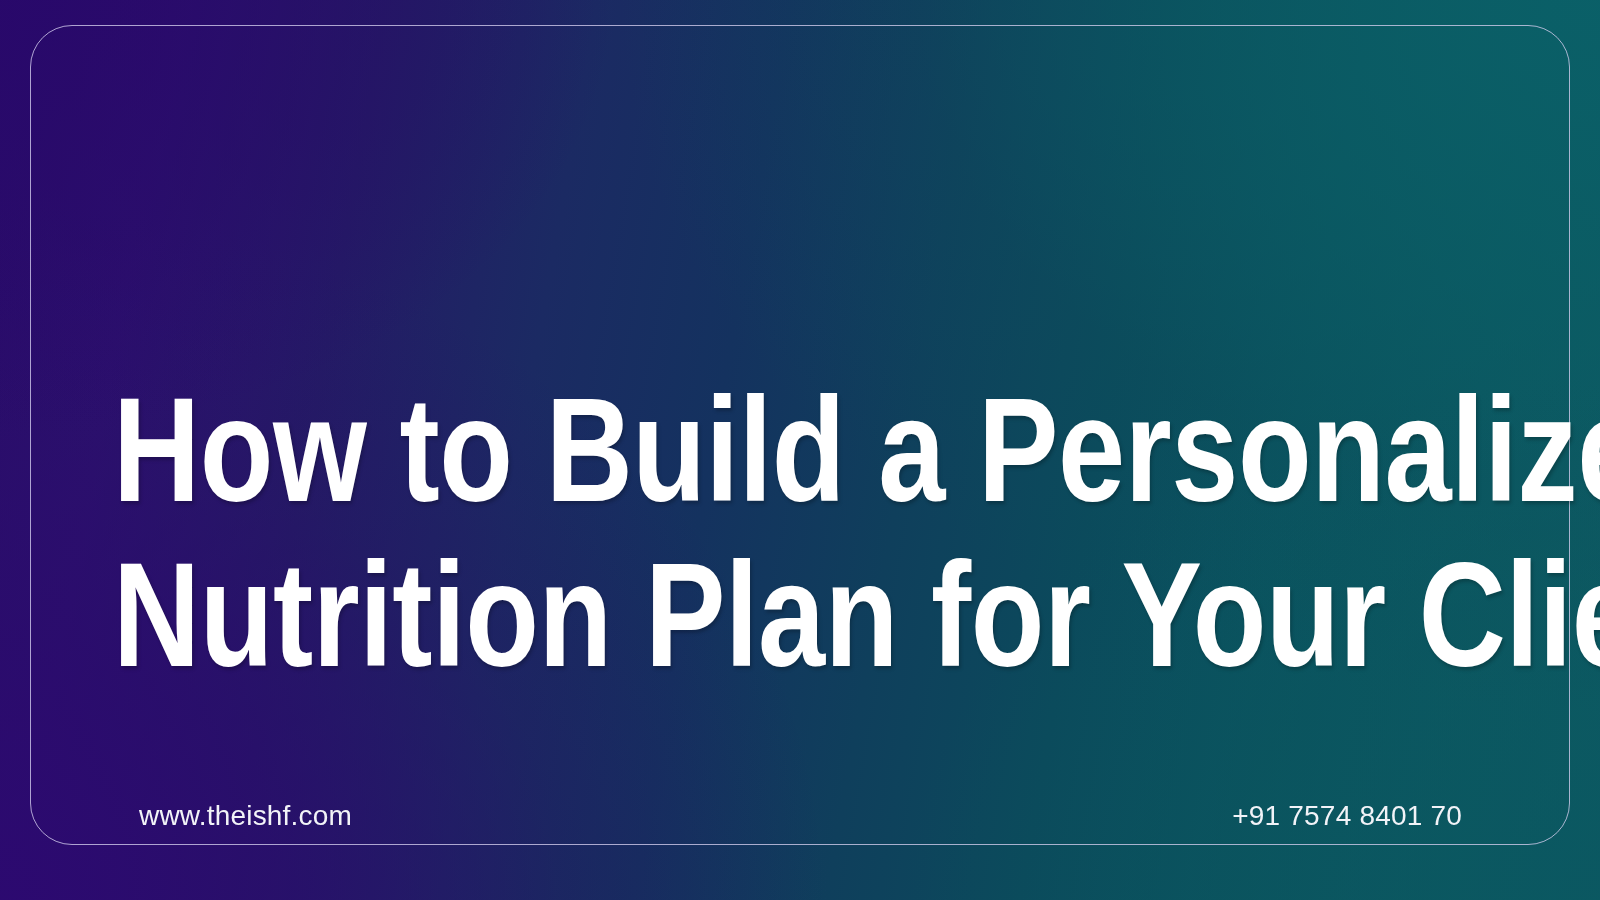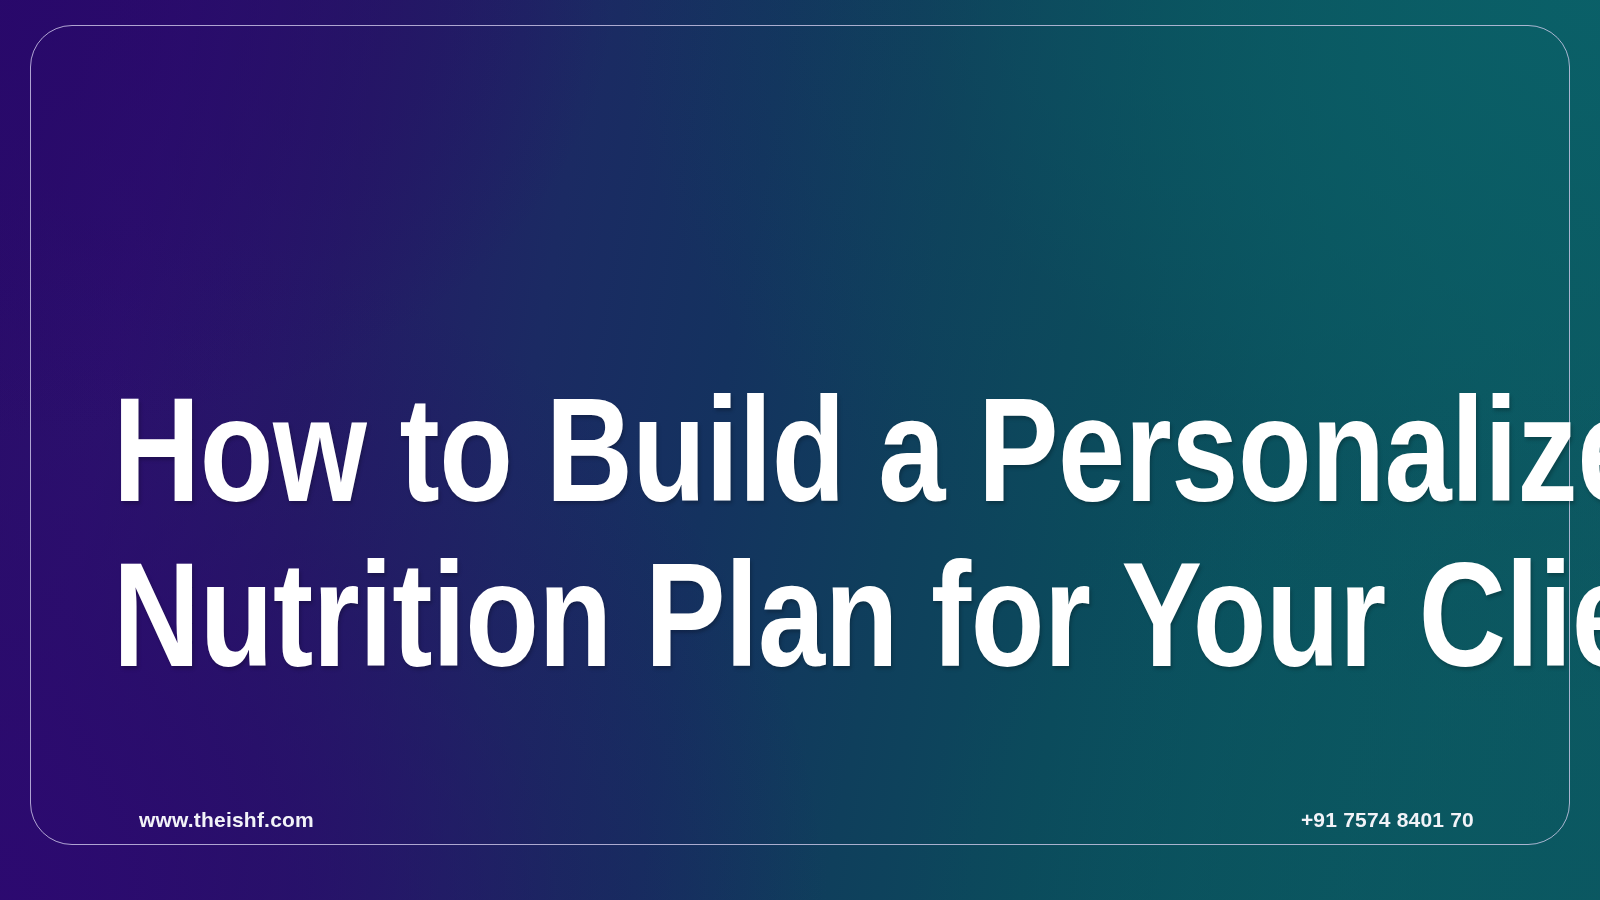--- a/index.html
+++ b/index.html
@@ -97,27 +97,27 @@
   }
   #headline .hl-line {
     display: block;
   }
 
   
   #footer-left, #footer-right {
     position: absolute;
     bottom: 68px;
     color: #f2f3f8;
-    font-size: 21px;
-    font-weight: 700;
+    font-size: 28px;
+    font-weight: 400;
     letter-spacing: 0.2px;
     white-space: nowrap;
   }
   #footer-left  { left: 139px; }
-  #footer-right { right: 126px; text-align: right; margin-top: 44px; }
+  #footer-right { right: 138px; text-align: right; margin-top: 44px; }
 </style>
 </head>
 <body>
 
 <div id="canvas">
 
   <div id="bg-base"></div>
   <div id="bg-tint-tr"></div>
   <div id="bg-tint-bl"></div>
   <div id="bg-tint-tl"></div>

